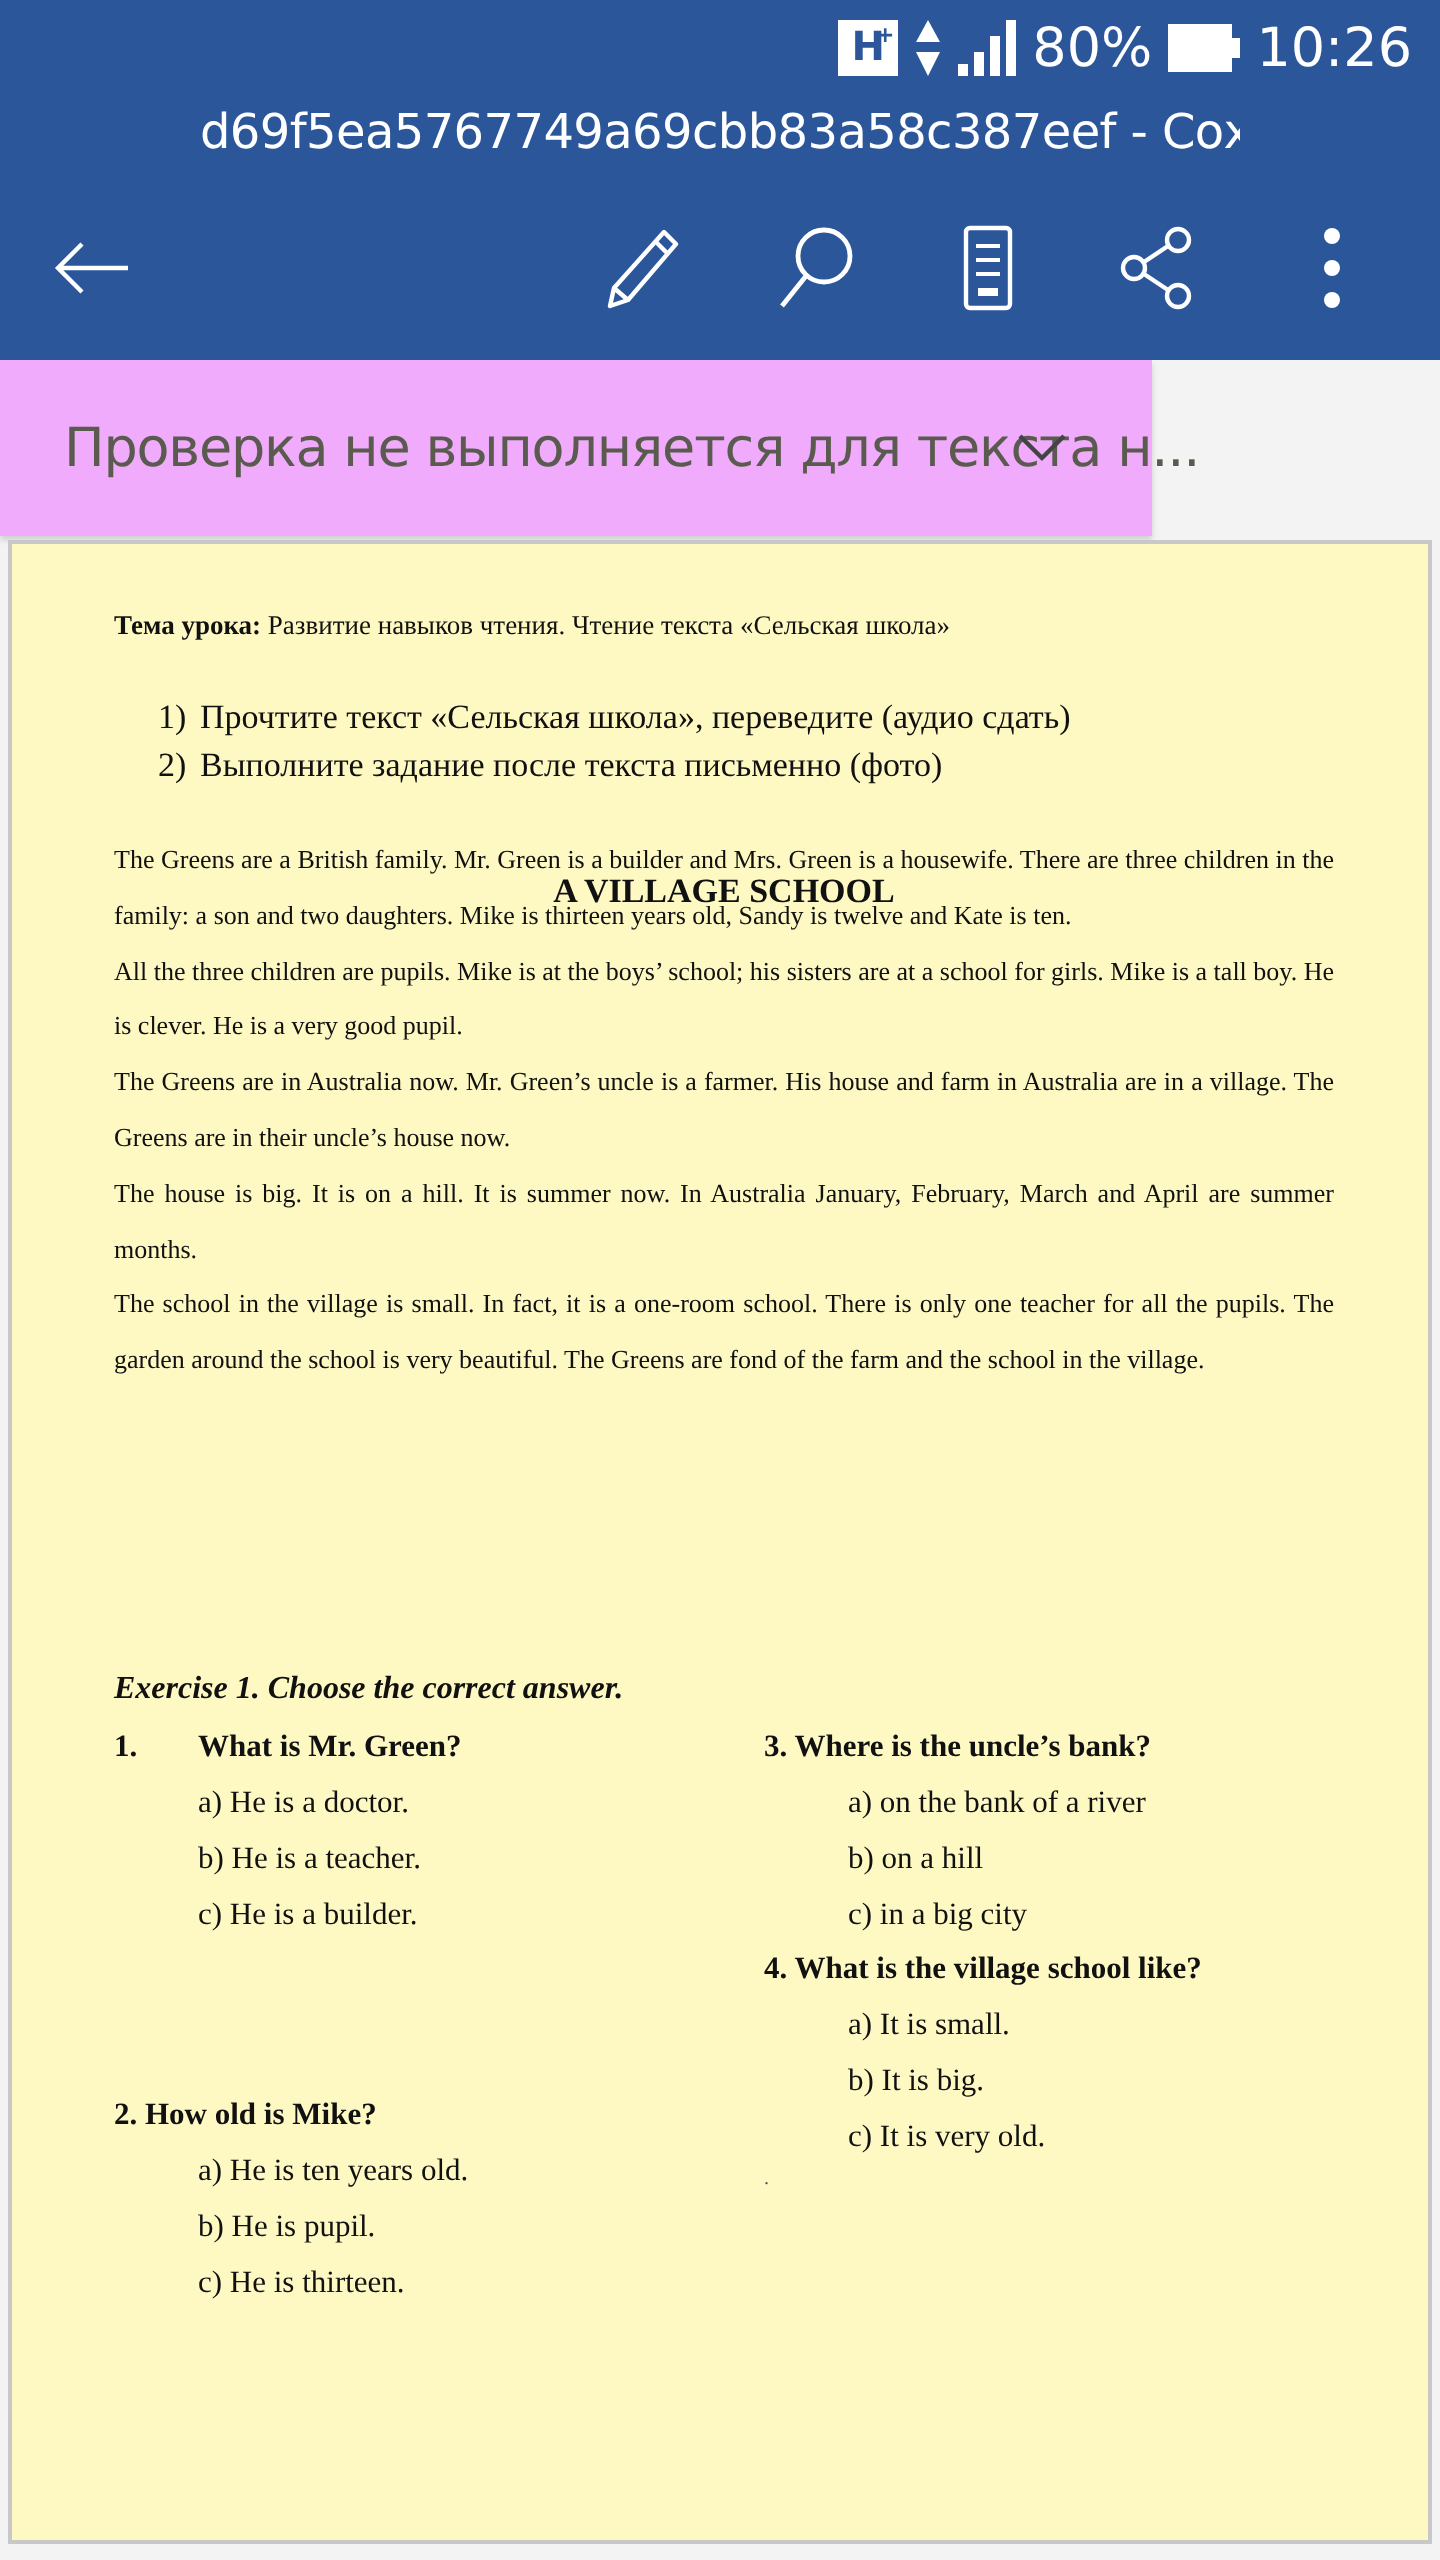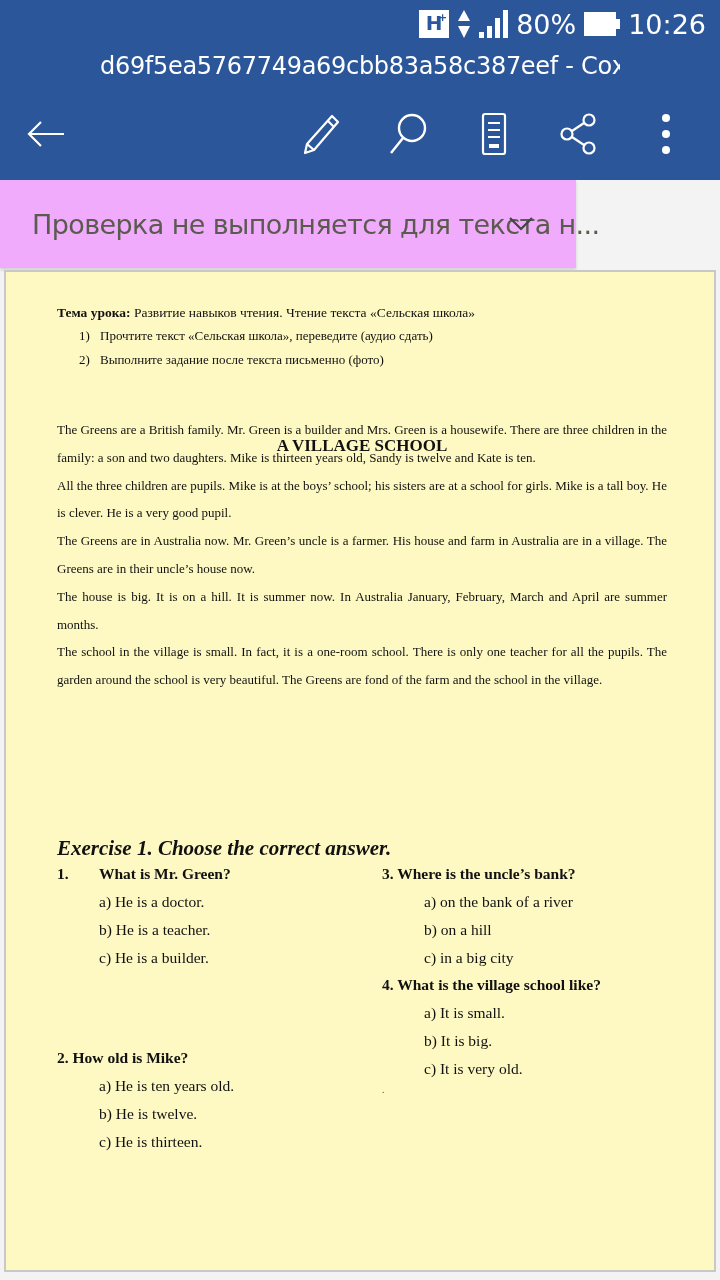--- a/index.html
+++ b/index.html
@@ -22,29 +22,29 @@
 
   .banner { position: absolute; left: 0; top: 180px; width: 576px; height: 88px; background: #f0abfc; box-shadow: 0 2px 3px rgba(0,0,0,0.15); display: flex; align-items: center; }
   .banner-text { margin-left: 32px; font-size: 27px; color: #5a5a4e; font-family: "DejaVu Sans", sans-serif; letter-spacing: -0.6px; white-space: nowrap; }
   .banner-chevron { position: absolute; right: 40px; top: 28px; width: 30px; height: 30px; cursor: pointer; }
 
   .page { position: absolute; left: 4px; top: 270px; width: 712px; height: 1002px; background: #fef9c3; border: 2px solid #c8c8c8; }
   .doc { position: absolute; left: 51px; top: 0; width: 610px; font-family: "Liberation Serif", serif; color: #111; }
 
   .topic { position: absolute; top: 33px; left: 0; font-size: 13.5px; white-space: nowrap; }
   .topic b { font-weight: bold; }
-  .tasks { position: absolute; top: 56px; left: 22px; font-size: 13px; }
+  .tasks { position: absolute; top: 77px; left: 22px; font-size: 17px; }
   .tasks div { height: 24px; white-space: nowrap; }
   .tasks .num { display: inline-block; width: 21px; }
   .heading { position: absolute; top: 120px; left: 0; width: 610px; text-align: center; font-weight: bold; font-size: 17px; margin-top: 44px; }
 
   .body-text { position: absolute; top: 144px; left: 0; width: 610px; font-size: 13px; line-height: 27.8px; text-align: justify; }
   .body-text p { margin: 0; }
 
-  .exercise-title { position: absolute; top: 564px; left: 0; font-style: italic; font-weight: bold; font-size: 21px; }
+  .exercise-title { position: absolute; top: 564px; left: 0; font-style: italic; font-weight: bold; font-size: 16px; }
   .q { position: absolute; font-size: 15.5px; }
   .q .qt { font-weight: bold; height: 28px; line-height: 28px; white-space: nowrap; }
   .q .opt { height: 28px; line-height: 28px; padding-left: 42px; white-space: nowrap; }
   .q1 { top: 588px; left: 0; }
   .q1 .qt .n { display: inline-block; width: 42px; }
   .q2 { top: 740px; left: 0; margin-top: 32px; }
   .q3 { top: 588px; left: 325px; }
   .q4 { top: 699px; left: 325px; }
   .dot { position: absolute; top: 812px; left: 325px; font-size: 10px; color: #555; }
 </style>
@@ -148,21 +148,21 @@
     <div class="q q1">
       <div class="qt"><span class="n">1.</span><span>What is Mr. Green?</span></div>
       <div class="opt">a) He is a doctor.</div>
       <div class="opt">b) He is a teacher.</div>
       <div class="opt">c) He is a builder.</div>
     </div>
 
     <div class="q q2">
       <div class="qt"><span>2.</span> <span>How old is Mike?</span></div>
       <div class="opt">a) He is ten years old.</div>
-      <div class="opt">b) He is twelve.</div>
+      <div class="opt">b) He is pupil.</div>
       <div class="opt">c) He is thirteen.</div>
     </div>
 
     <div class="q q3">
       <div class="qt"><span>3.</span> <span>Where is the uncle’s bank?</span></div>
       <div class="opt">a) on the bank of a river</div>
       <div class="opt">b) on a hill</div>
       <div class="opt">c) in a big city</div>
     </div>
 

